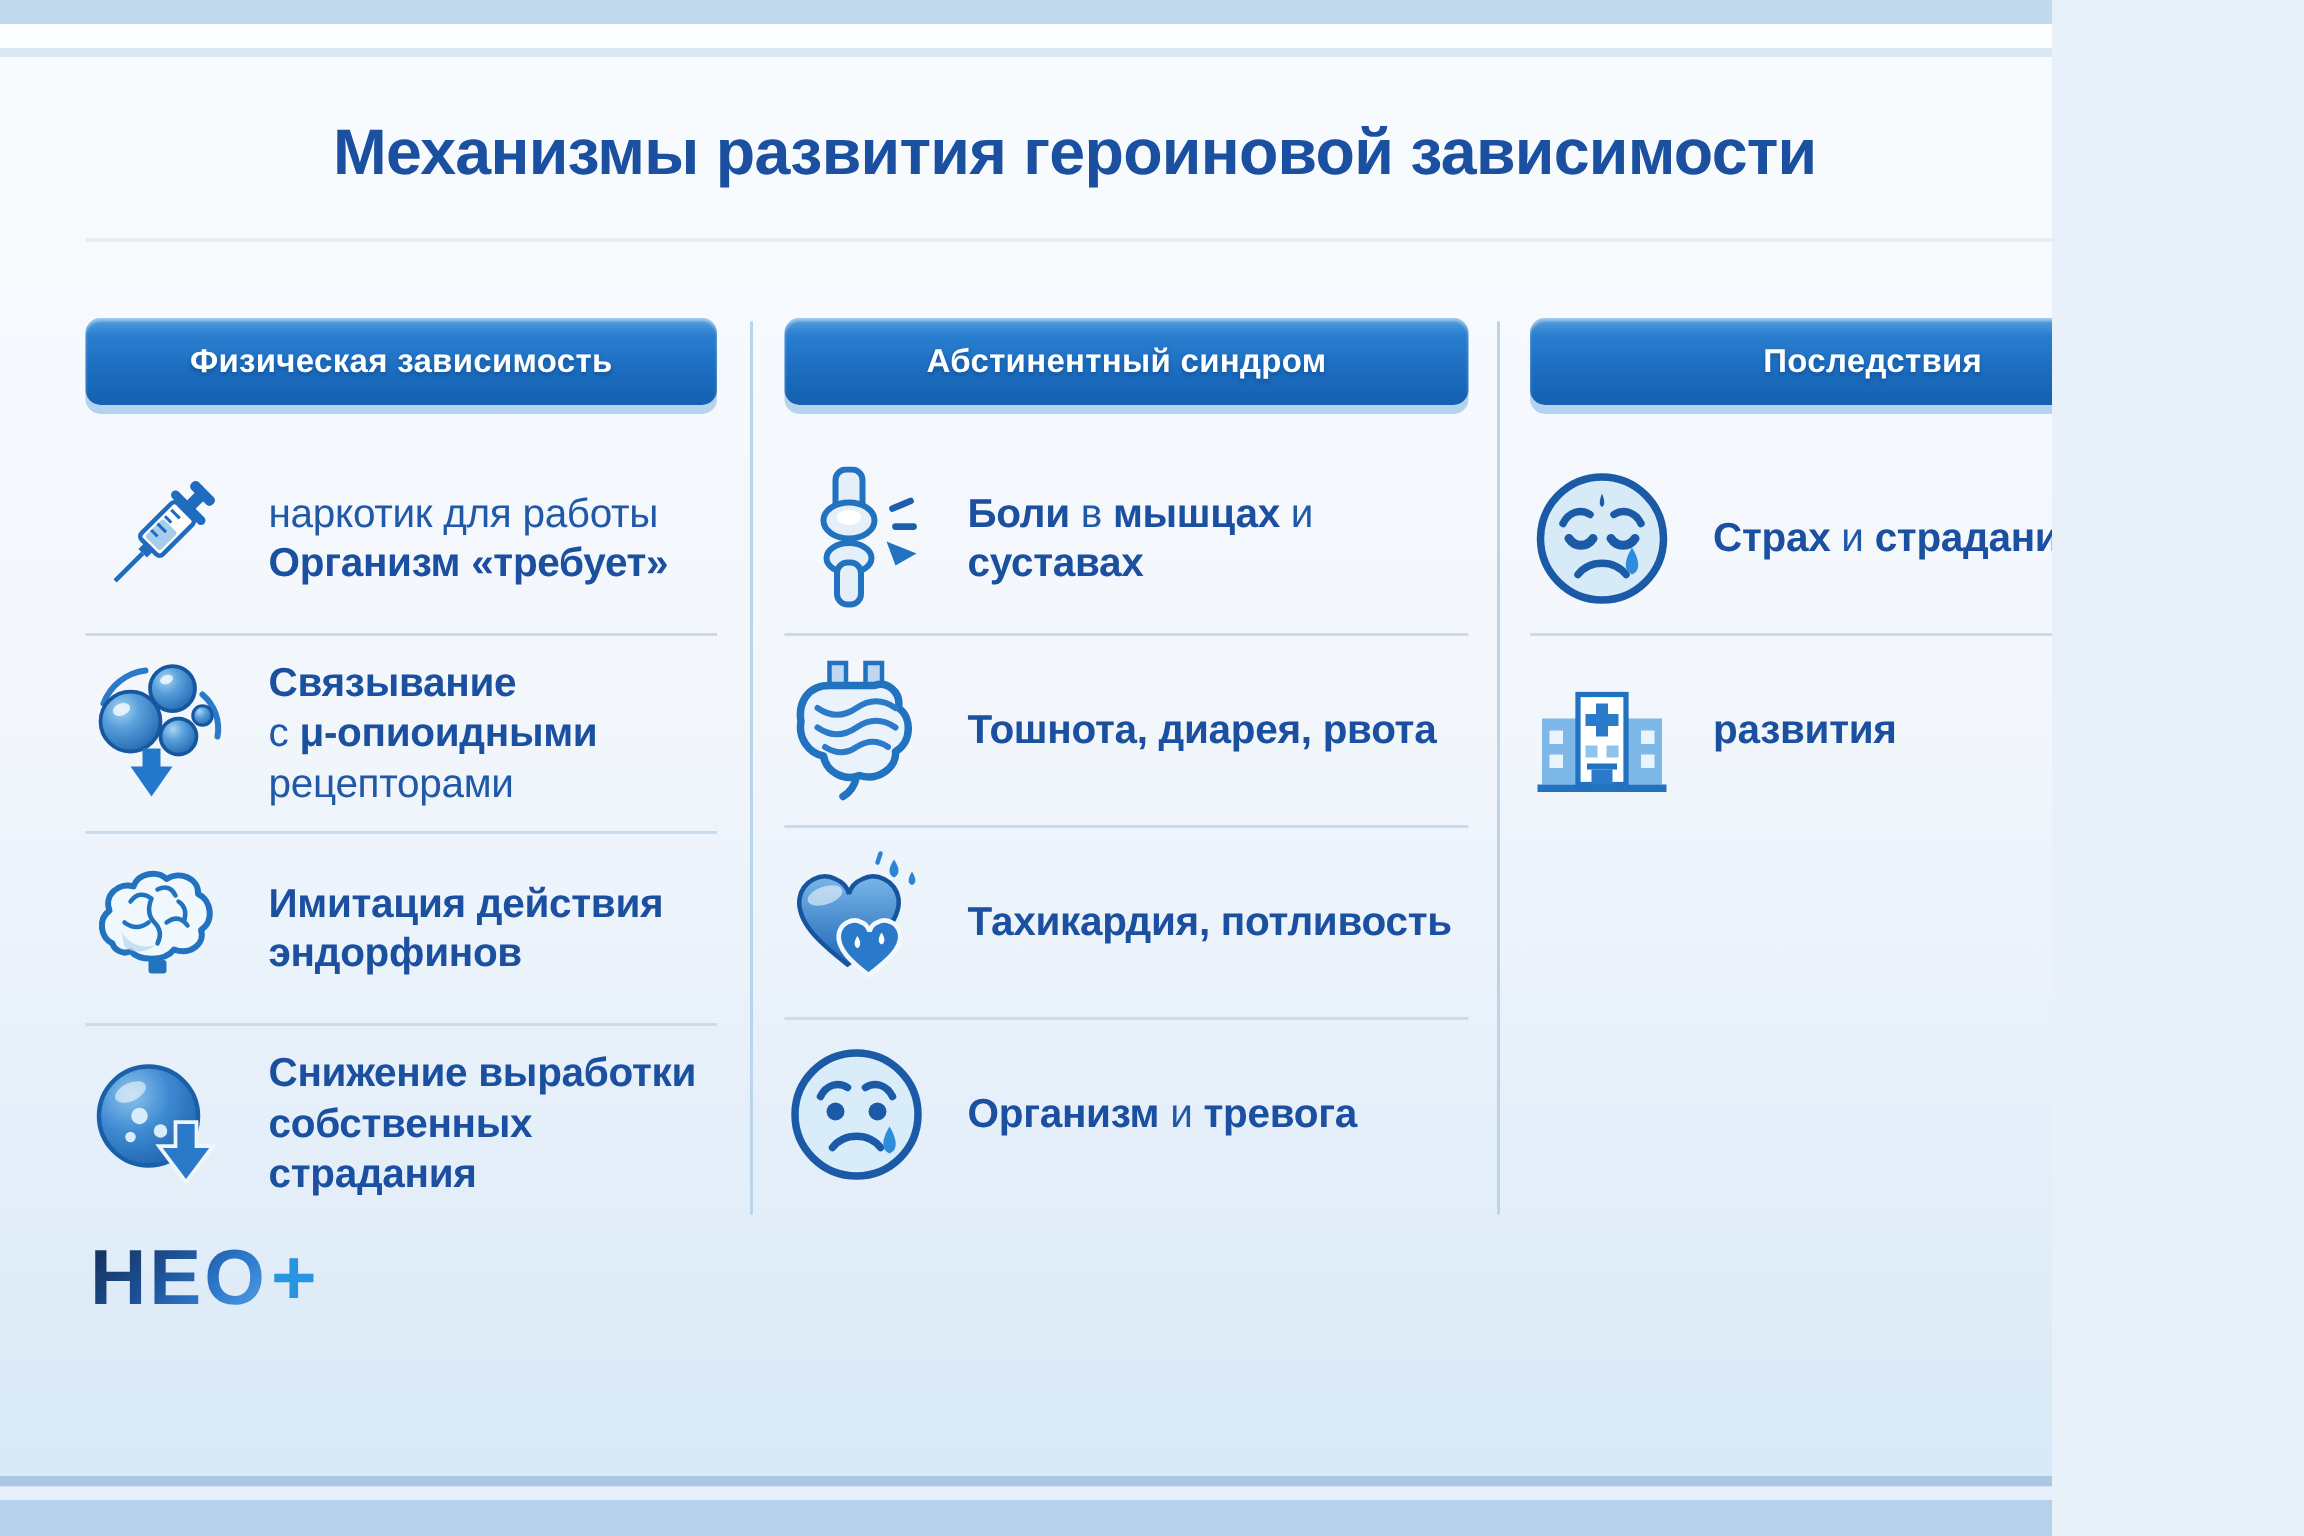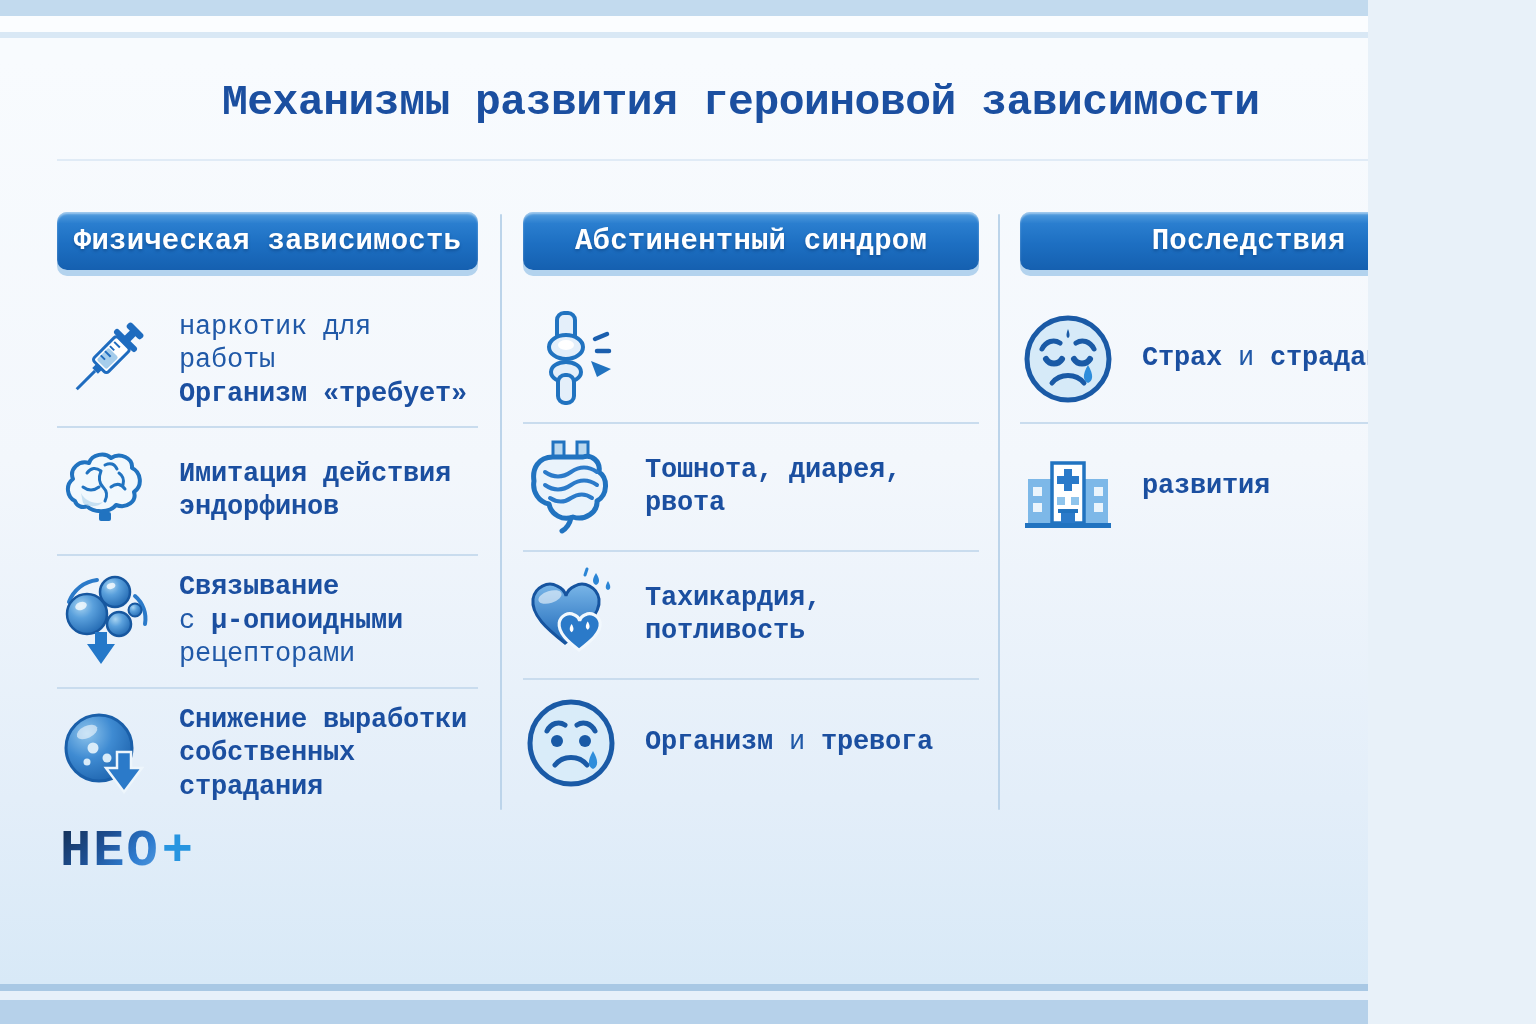--- a/index.html
+++ b/index.html
@@ -1,18 +1,18 @@
 <!DOCTYPE html>
 <html><head>
 <meta charset="utf-8">
 <style>
   html,body{margin:0;padding:0;background:#e8f1f9;}
   .stage{
     position:relative;width:1368px;height:1024px;overflow:hidden;
-    font-family:Liberation Mono, monospace;
+    font-family:Liberation Sans, sans-serif;
     background:linear-gradient(180deg,#f8fbfe 6%,#f3f7fc 45%,#e3eef9 78%,#d8e9f7 96%);
   }
   .band{position:absolute;left:0;right:0;}
   .band-t1{top:0;height:16px;background:#c2daee;}
   .band-t2{top:16px;height:16px;background:#fbfdff;}
   .band-t3{top:32px;height:6px;background:#d9e8f5;}
   .band-b1{top:984px;height:7px;background:#a9c8e4;}
   .band-b2{top:991px;height:9px;background:#e7f0fa;}
   .band-b3{top:1000px;height:24px;background:#b6d1ea;}
 
@@ -26,21 +26,21 @@
   .col{position:absolute;top:212px;}
   .col0{left:57px;width:421px;}
   .col1{left:523px;width:456px;}
   .col2{left:1020px;width:457px;text-align:right;}
 
   .col-header{
     height:58px;border-radius:10px;
     background:linear-gradient(180deg,var(--header-top,#57a0e0) 0%,#2a7ecf 20%,#1d6fc2 55%,var(--header-bottom,#1560b0) 100%);
     box-shadow:0 6px 0 #b3d3ee, inset 0 2px 2px rgba(255,255,255,.45);
     display:flex;align-items:center;justify-content:center;
-    color:#ffffff;font-size:29px;font-weight:700;letter-spacing:.2px;
+    color:#ffffff;font-size:22px;font-weight:700;letter-spacing:.2px;
     text-shadow:0 2px 3px rgba(0,40,90,.35);
     margin-bottom:26px;
   }
   .row{display:flex;align-items:center;gap:26px;padding:15px 0;border-bottom:2px solid var(--divider,#c9dcee);}
   .row:last-child{border-bottom:none;}
   .icon{width:96px;height:96px;flex:0 0 96px;}
   .icon svg{width:96px;height:96px;display:block;}
   .txt{font-size:27px;line-height:1.24;color:#2059a8;letter-spacing:-0.2px;}
   .seg{font-weight:400;}
   .seg.b{font-weight:700;color:var(--text-dark,#1b4fa0);}
@@ -81,34 +81,20 @@
 <rect x="41" y="36" width="14" height="17" rx="2" fill="#a6cdeb"></rect>
 <path d="M41,28 h8 M41,34 h6 M41,41 h8 M41,47 h6" stroke="#1f6cbf" stroke-width="2" fill="none"></path>
 <rect x="44" y="56" width="8" height="6" fill="#1f6cbf"></rect>
 <path d="M48,62 L48,88" stroke="#1f6cbf" stroke-width="3"></path>
               </g>
             </svg>
           </span>
           <div class="txt">
             <div class="line"><span class="seg">наркотик для работы</span></div>
             <div class="line"><span class="seg b">Организм «требует»</span></div>
-          </div>
-        </div>
-        <div class="row">
-          <span class="icon">
-            <svg viewBox="0 0 96 96">
-<path d="M18,58 C10,54 8,42 16,36 C12,26 22,17 32,20 C35,11 48,9 54,15 C63,9 76,15 75,25 C84,29 86,43 77,49 C80,58 70,66 59,62 C53,70 36,70 30,63 C25,66 19,62 18,58 Z" fill="#f1f8fd" stroke="#2173c0" stroke-width="4" stroke-linejoin="round"></path>
-<path d="M24,50 C28,58 38,62 46,59 C42,64 31,65 26,60 Z" fill="#bcd9ef" opacity=".8"></path>
-<path d="M30,30 q6,-8 14,-2 M48,22 q8,-4 12,4 M26,44 q8,6 16,0 M54,44 q8,-6 14,2 M44,28 q-4,10 2,16 q6,6 2,14 M62,30 q6,4 4,12" stroke="#2173c0" stroke-width="3" fill="none" stroke-linecap="round"></path>
-<rect x="42" y="69" width="12" height="9" rx="2" fill="#2173c0"></rect>
-            </svg>
-          </span>
-          <div class="txt">
-            <div class="line"><span class="seg b">Имитация действия</span></div>
-            <div class="line"><span class="seg b">эндорфинов</span></div>
           </div>
         </div>
         <div class="row">
           <span class="icon">
             <svg viewBox="0 0 96 96">
               <defs>
 <radialGradient id="gmol" cx="35%" cy="30%" r="80%">
 <stop offset="0" stop-color="#a8d4f2"></stop>
                   <stop offset=".38" stop-color="#5aa0dc"></stop>
                   <stop offset="1" stop-color="#1c63ad"></stop>
@@ -127,20 +113,34 @@
           </span>
           <div class="txt">
             <div class="line"><span class="seg b">Связывание</span></div>
             <div class="line"><span class="seg">с </span><span class="seg b">μ-опиоидными</span></div>
             <div class="line"><span class="seg">рецепторами</span></div>
           </div>
         </div>
         <div class="row">
           <span class="icon">
             <svg viewBox="0 0 96 96">
+<path d="M18,58 C10,54 8,42 16,36 C12,26 22,17 32,20 C35,11 48,9 54,15 C63,9 76,15 75,25 C84,29 86,43 77,49 C80,58 70,66 59,62 C53,70 36,70 30,63 C25,66 19,62 18,58 Z" fill="#f1f8fd" stroke="#2173c0" stroke-width="4" stroke-linejoin="round"></path>
+<path d="M24,50 C28,58 38,62 46,59 C42,64 31,65 26,60 Z" fill="#bcd9ef" opacity=".8"></path>
+<path d="M30,30 q6,-8 14,-2 M48,22 q8,-4 12,4 M26,44 q8,6 16,0 M54,44 q8,-6 14,2 M44,28 q-4,10 2,16 q6,6 2,14 M62,30 q6,4 4,12" stroke="#2173c0" stroke-width="3" fill="none" stroke-linecap="round"></path>
+<rect x="42" y="69" width="12" height="9" rx="2" fill="#2173c0"></rect>
+            </svg>
+          </span>
+          <div class="txt">
+            <div class="line"><span class="seg b">Имитация действия</span></div>
+            <div class="line"><span class="seg b">эндорфинов</span></div>
+          </div>
+        </div>
+        <div class="row">
+          <span class="icon">
+            <svg viewBox="0 0 96 96">
               <defs>
 <radialGradient id="gsph" cx="32%" cy="28%" r="85%">
 <stop offset="0" stop-color="#8ec4ec"></stop>
                   <stop offset=".45" stop-color="#3f8bd2"></stop>
                   <stop offset="1" stop-color="#1a5fa9"></stop>
 </radialGradient>
               </defs>
 <circle cx="42" cy="42" r="33" fill="url(#gsph)" stroke="#1a5fa9" stroke-width="3"></circle>
 <ellipse cx="30" cy="26" rx="11" ry="6" fill="rgba(255,255,255,.55)" transform="rotate(-25 30 26)"></ellipse>
 <circle cx="36" cy="42" r="5.5" fill="#d9ecf9"></circle>
@@ -164,20 +164,23 @@
 <rect x="40" y="2" width="18" height="30" rx="7" fill="#e4effa" stroke="#2173c0" stroke-width="4"></rect>
 <ellipse cx="49" cy="36" rx="17" ry="12" fill="#e4effa" stroke="#2173c0" stroke-width="4"></ellipse>
 <ellipse cx="49" cy="34" rx="8" ry="5" fill="#ffffff"></ellipse>
 <ellipse cx="49" cy="61" rx="15" ry="10" fill="#e4effa" stroke="#2173c0" stroke-width="4"></ellipse>
 <rect x="41" y="64" width="16" height="28" rx="7" fill="#e4effa" stroke="#2173c0" stroke-width="4"></rect>
               </g>
 <path d="M72,28 l12,-5 M74,40 l12,0" stroke="#1b5fae" stroke-width="4.5" stroke-linecap="round"></path>
 <polygon points="68,50 88,58 74,66" fill="#2173c0"></polygon>
             </svg>
           </span>
+          <div class="txt">
+            <div class="line"><span class="seg b">Боли</span><span class="seg"> в </span><span class="seg b">мышцах</span><span class="seg"> и </span><span class="seg b">суставах</span></div>
+          </div>
         </div>
         <div class="row">
           <span class="icon">
             <svg viewBox="0 0 96 96">
 <rect x="30" y="3" width="11" height="16" fill="#bcd9ef" stroke="#2173c0" stroke-width="3"></rect>
 <rect x="54" y="3" width="11" height="16" fill="#bcd9ef" stroke="#2173c0" stroke-width="3"></rect>
 <path d="M30,18 C15,18 9,30 11,42 C9,53 16,63 26,65 C28,76 40,82 50,78 C62,82 75,73 74,62 C85,56 85,39 76,33 C78,22 68,15 60,18 Z" fill="#eaf3fb" stroke="#2173c0" stroke-width="5" stroke-linejoin="round"></path>
 <path d="M22,33 q13,9 26,0 q13,-9 26,0 M22,46 q13,9 26,0 q13,-9 26,0 M27,59 q11,7 21,0 q11,-7 21,0" stroke="#2b7ac9" stroke-width="4" fill="none" stroke-linecap="round"></path>
 <path d="M48,79 q-2,9 -9,13" stroke="#2173c0" stroke-width="5" fill="none" stroke-linecap="round"></path>
             </svg>

